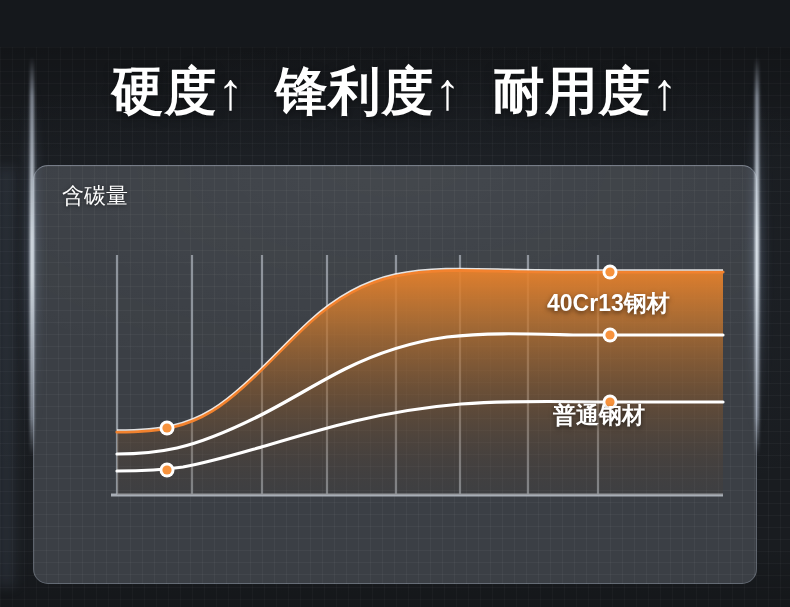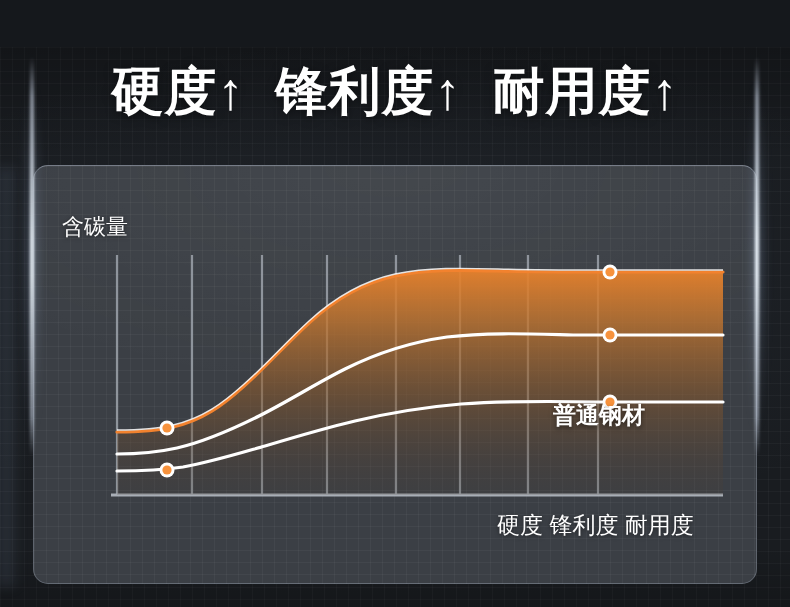--- a/index.html
+++ b/index.html
@@ -120,21 +120,21 @@
   }
 
   .axis-caption {
     position: absolute;
     color: #ffffff;
     font-size: 22px;
     font-weight: normal;
     white-space: pre;
     text-shadow: 0 1px 4px rgba(0,0,0,0.55);
   }
-  #ylabel { left: 62px; top: 165px; }
+  #ylabel { left: 62px; top: 134px; }
   #xlabel { left: 497px; top: 463px; font-size: 23px; }
 
   .series-label {
     position: absolute;
     color: #ffffff;
     font-size: 23px;
     font-weight: bold;
     white-space: pre;
     text-shadow: 0 2px 5px rgba(0,0,0,0.55);
   }
@@ -242,17 +242,17 @@
       <circle cx="577" cy="107" r="4.6" fill="#F7923C"></circle>
       <circle cx="577" cy="170" r="7.5" fill="#ffffff"></circle>
       <circle cx="577" cy="170" r="4.6" fill="#F7923C"></circle>
       <circle cx="577" cy="237" r="7.5" fill="#ffffff"></circle>
       <circle cx="577" cy="237" r="4.6" fill="#F7923C"></circle>
     </g>
   </svg>
 
   <div class="axis-caption" id="ylabel">含碳量</div>
 
+  <div class="series-label" id="label-40">40Cr13钢材</div>
   <div class="series-label" id="label-pt">普通钢材</div>
 
-  <div class="axis-caption" id="xlabel">硬度 锋利度 耐用度</div>
 
 </div>
 
 </body></html>

